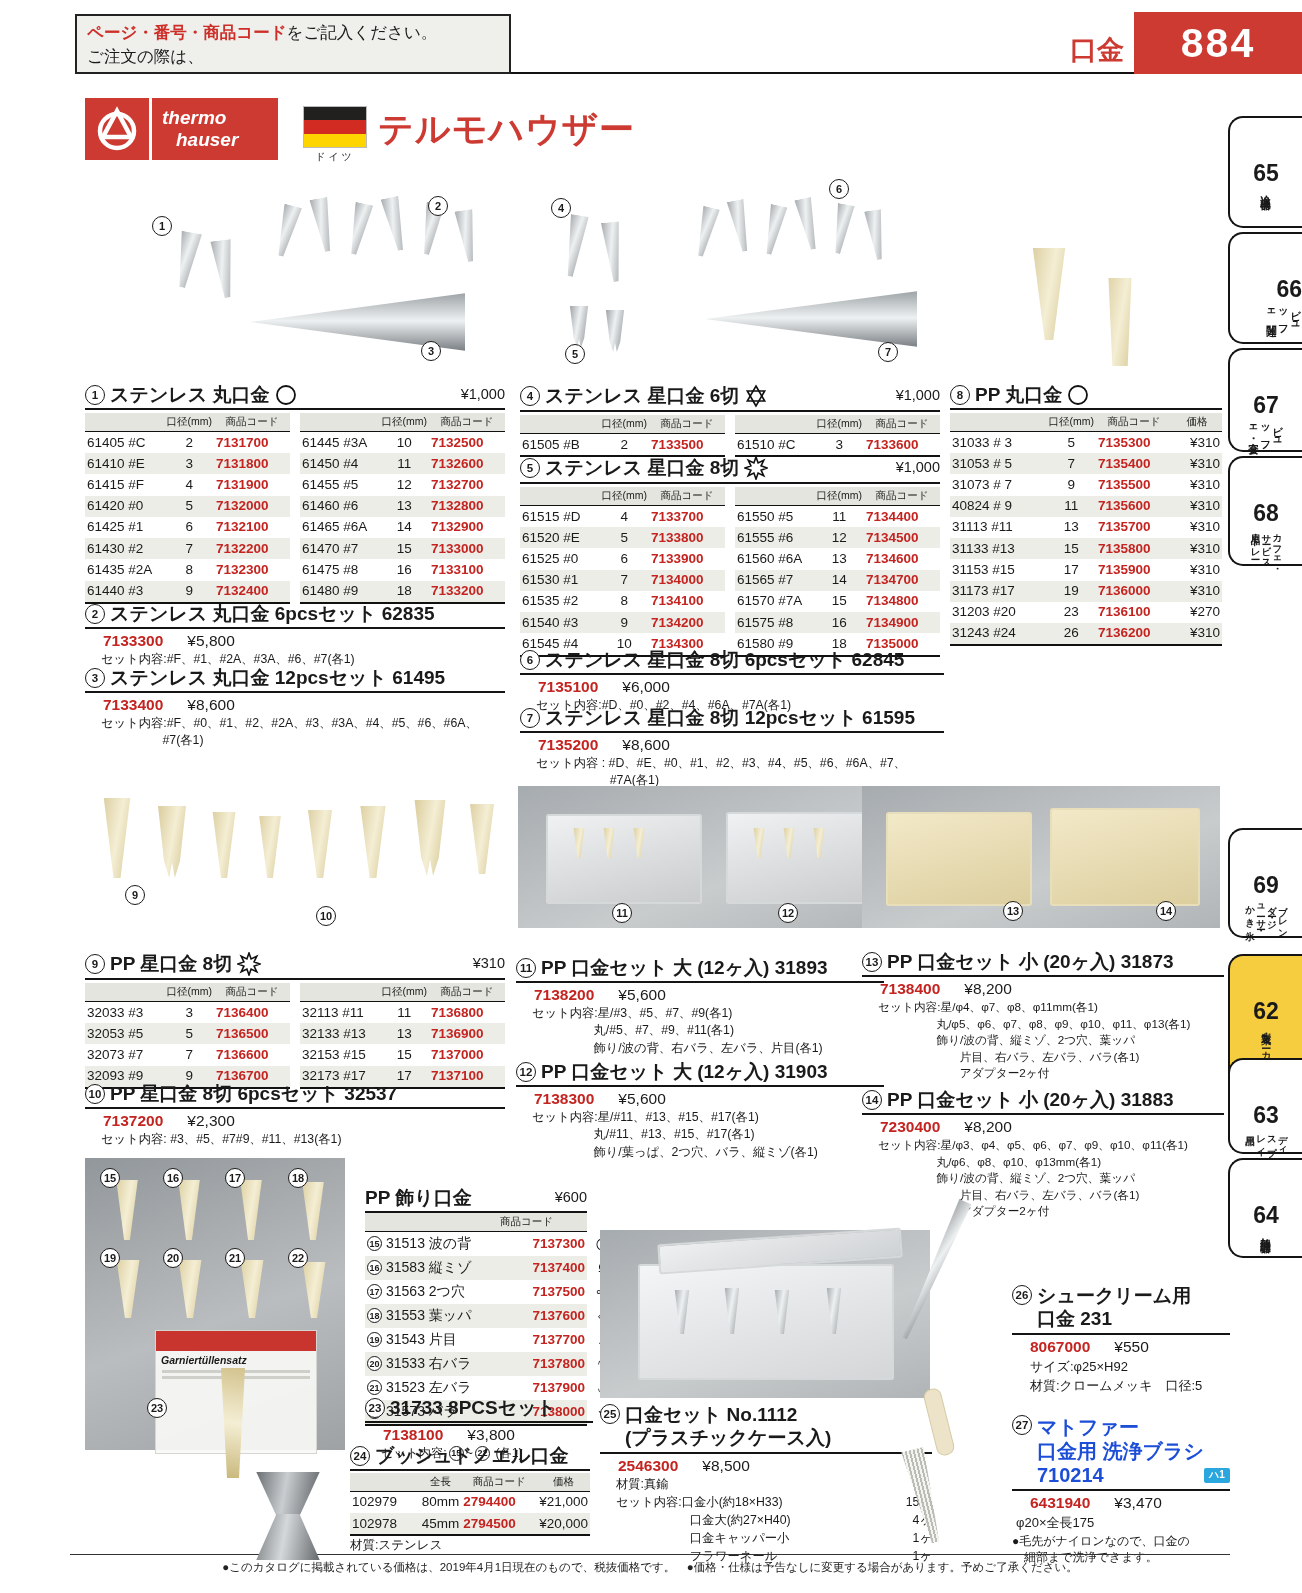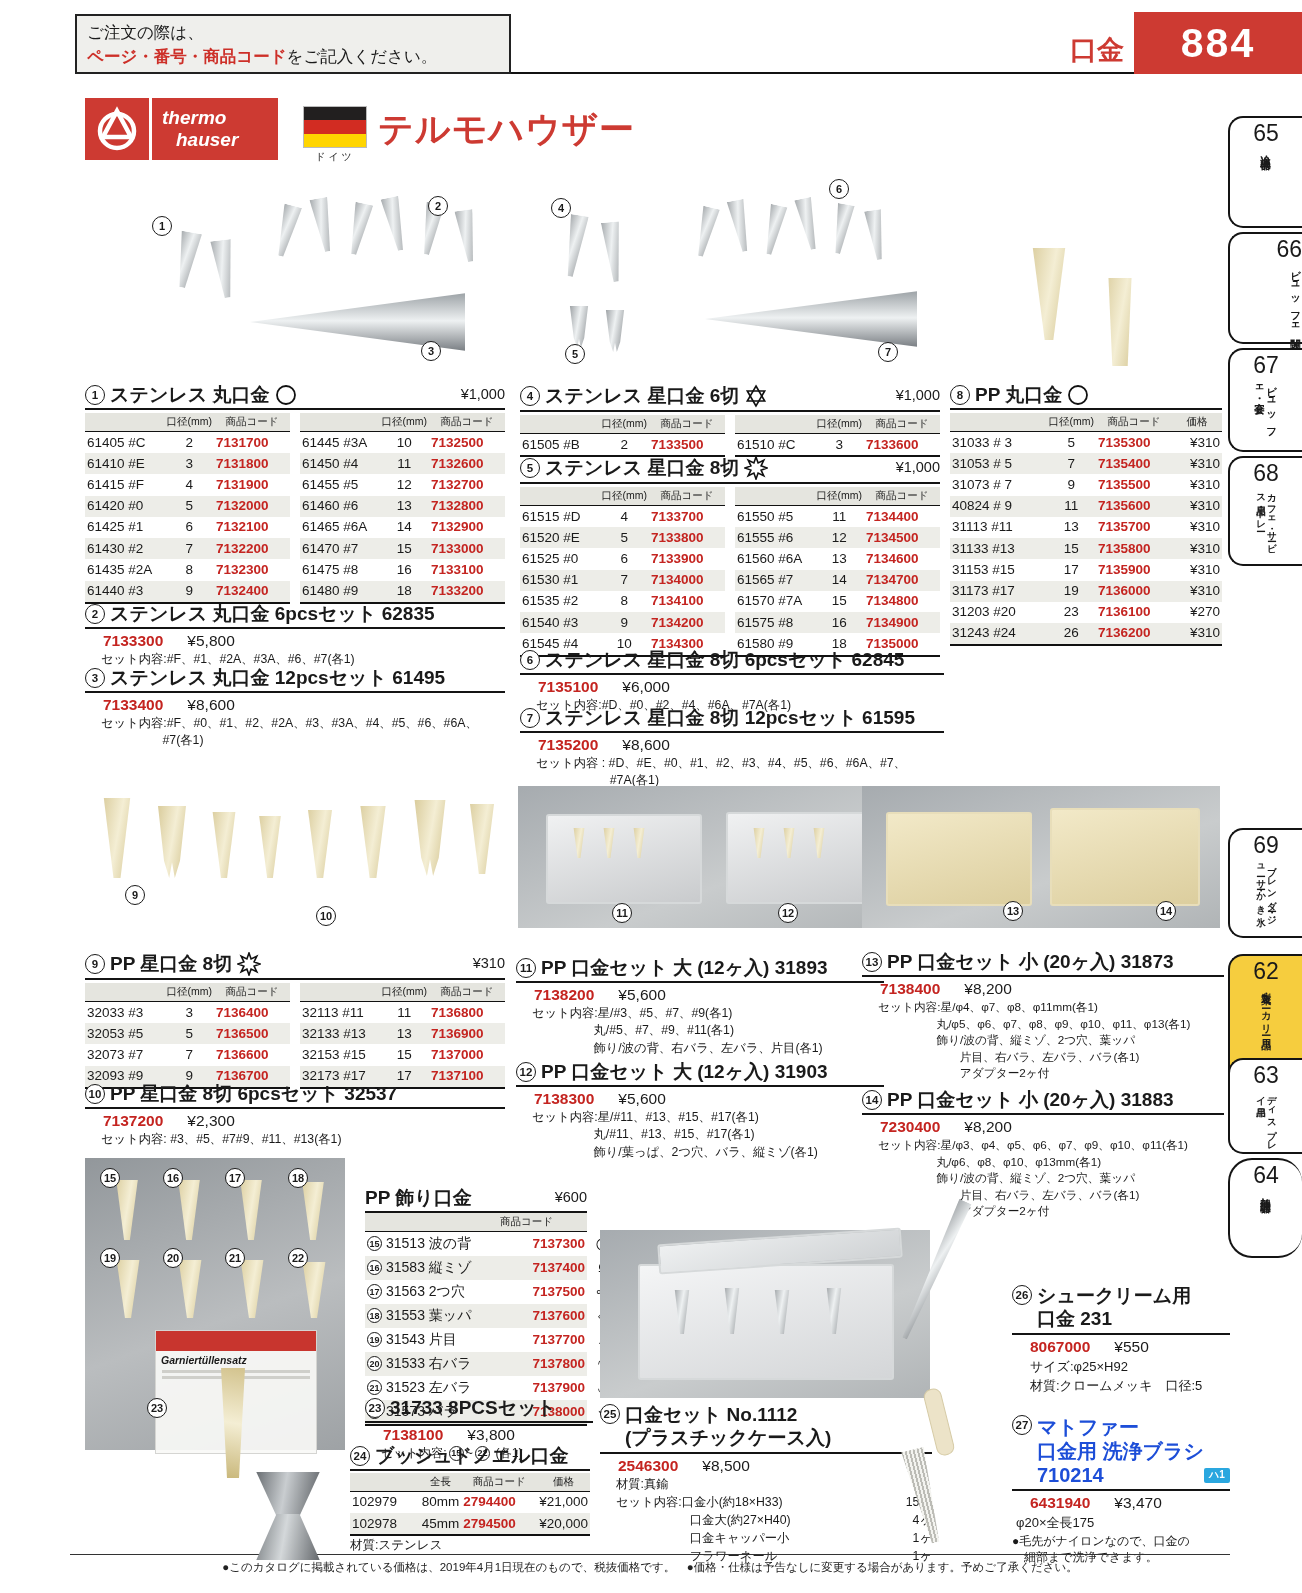--- a/index.html
+++ b/index.html
@@ -58,42 +58,42 @@
   .cone.star-tip{clip-path:polygon(15% 0,85% 0,70% 76%,57% 100%,50% 78%,43% 100%,30% 76%);}
   .hcone{position:absolute;clip-path:polygon(0 50%,100% 2%,100% 98%);background:linear-gradient(180deg,#9aa0a4,#eef1f2 48%,#767b80);z-index:2;}
   .case{position:absolute;border:2px solid #d6d9da;background:linear-gradient(165deg,#f0f1f2,#c9cbcd);border-radius:3px;z-index:2;}
   .case.cream{background:linear-gradient(165deg,#f2e9c8,#dcce9e);border-color:#e8deba;}
   .pkg{position:absolute;background:rgba(248,248,246,.92);border:1px solid #d5d5d2;z-index:3;}
   .pkg .band{background:#c8352e;height:20px;}
   .pkg .pkg-title{font-size:10.5px;font-weight:bold;font-style:italic;padding:3px 5px 1px;}
   .pkg .grayline{height:3px;background:#cfcfca;margin:3px 6px;}
   
   .tab{position:absolute;left:1228px;width:74px;background:#fff;border:2px solid #141414;border-right:none;border-radius:15px 0 0 15px;box-sizing:border-box;display:flex;flex-direction:column;align-items:center;padding-top:3px;z-index:4;}
-  .tab .num{font-size:23px;font-weight:normal;line-height:1.05;}
+  .tab .num{font-size:23px;font-weight:bold;line-height:1.05;margin-top:40px;}
   .tab .lbl{writing-mode:vertical-rl;font-size:10.5px;font-weight:bold;letter-spacing:1.5px;line-height:1.15;margin-top:2px;max-height:calc(100% - 32px);}
   .tab.active{background:#f6cd3e;}
   
   .blue{color:#1d4ed8;}
   .t27{font-size:20px;font-weight:bold;line-height:1.2;white-space:nowrap;}
   .badge{display:inline-flex;align-items:center;justify-content:center;background:#2aa7df;color:#fff;font-size:10px;font-weight:bold;width:26px;height:15px;border-radius:2px;margin-left:auto;}
   .footer-rule{position:absolute;left:70px;top:1554px;width:1160px;border-top:1.5px solid #333;}
   .footer-text{position:absolute;left:75px;top:1560px;width:1150px;text-align:center;font-size:11.5px;color:#222;}
   .items{padding-top:1px;}
   .item-row{display:flex;justify-content:space-between;font-size:12.3px;line-height:1.45;white-space:pre-wrap;padding-left:16px;}
   .size-line{padding-left:18px;font-size:13px;line-height:1.5;}
   .note-line{font-size:12px;line-height:1.4;white-space:pre-wrap;}
 </style>
 </head>
 <body>
 
 <div class="page">
 
   <div class="notice">
+    <div><span class="red">ページ・番号・商品コード</span><span>をご記入ください。</span></div>
     <div>ご注文の際は、</div>
-    <div><span class="red">ページ・番号・商品コード</span><span>をご記入ください。</span></div>
   </div>
   <div class="hrule"></div>
   <div class="cat-label">口金</div>
   <div class="page-box">884</div>
 
   <div class="emblem">
     <svg width="48" height="48" viewBox="0 0 48 48">
       <circle cx="24" cy="26" r="17" fill="none" stroke="#fff" stroke-width="4.5"></circle>
       <polygon points="24,6 38,32 10,32" fill="none" stroke="#fff" stroke-width="4.5"></polygon>
     </svg>
@@ -947,21 +947,21 @@
     <span class="lbl" style="font-size:9.5px;letter-spacing:1px;">ブレンダー・ジューサー・かき氷</span>
   </div>
   <div class="tab active" style="top:954px;height:144px;">
     <span class="num">62</span>
     <span class="lbl" style="font-size:10px;">製菓・ベーカリー用品</span>
   </div>
   <div class="tab" style="top:1058px;height:96px;">
     <span class="num">63</span>
     <span class="lbl" style="font-size:9.5px;letter-spacing:0.5px;">ディスプレイ用品</span>
   </div>
-  <div class="tab" style="top:1158px;height:100px;border-radius:24px;">
+  <div class="tab" style="top:1158px;height:100px;">
     <span class="num">64</span>
     <span class="lbl">加熱調理器</span>
   </div>
 
   <div class="footer-rule"></div>
   <div class="footer-text">●このカタログに掲載されている価格は、2019年4月1日現在のもので、税抜価格です。　●価格・仕様は予告なしに変更する場合があります。予めご了承ください。</div>
 
 </div>
 
 </body></html>

